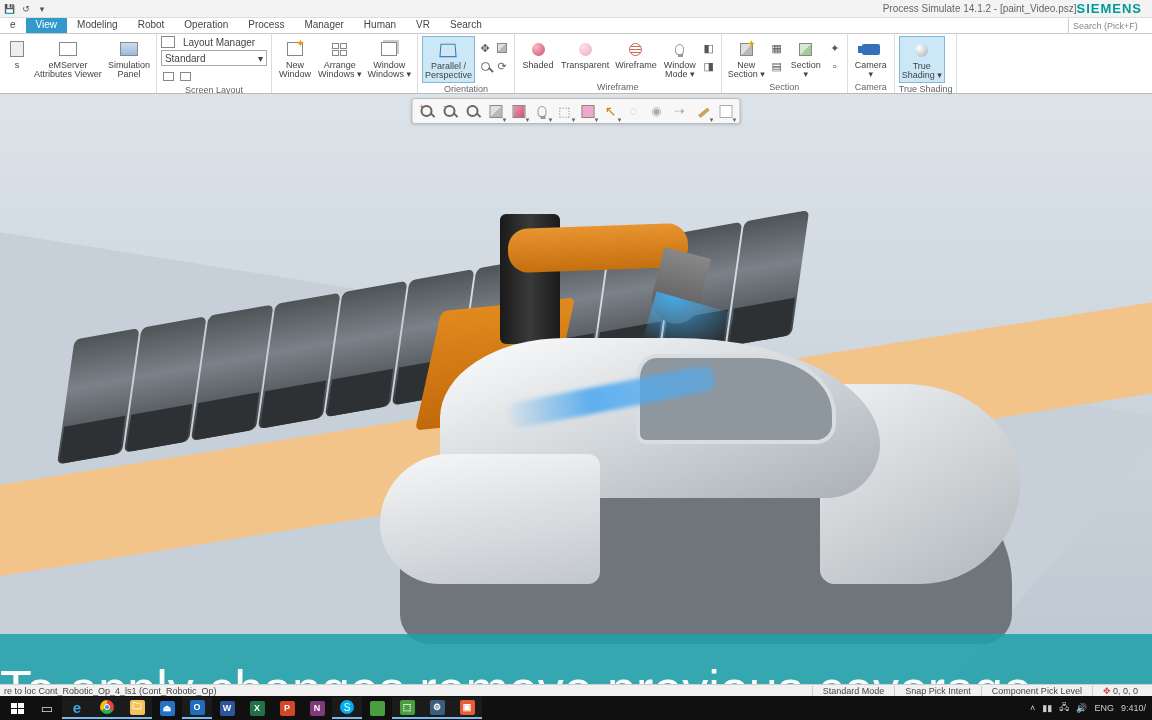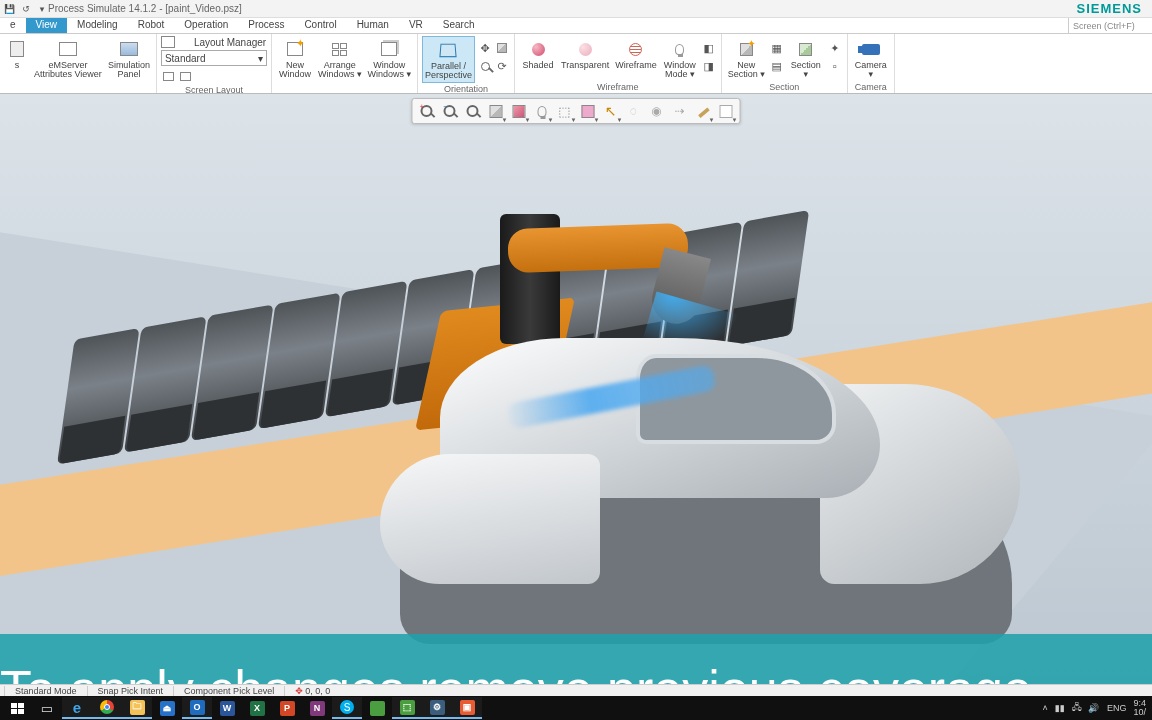--- a/index.html
+++ b/index.html
@@ -2,21 +2,21 @@
 <html><head>
 <meta charset="utf-8">
 <style>
 * { margin: 0; padding: 0; box-sizing: border-box; font-family: "Segoe UI", Tahoma, sans-serif; }
 body { width: 1152px; height: 720px; overflow: hidden; background: #fff; position: relative; }
 
 
 .title-bar { height: 18px; background: #f3f3f3; display: flex; align-items: center; font-size: 10px; color: #666; border-bottom: 1px solid #ddd; }
 .title-bar .qat { display:flex; gap:4px; padding-left:4px; }
 .title-bar .qat span { width:12px; height:12px; display:inline-flex; align-items:center; justify-content:center; font-size:9px; color:#555;}
-.title-bar .title { flex: 1; text-align: left; }
+.title-bar .title { flex: 1; text-align: right; }
 .siemens { font-weight: 800; color: #009999; font-size: 13px; letter-spacing: 1px; padding-right: 10px; }
 
 
 .menu-bar { height: 16px; background: #fff; display: flex; font-size: 10px; color: #444; border-bottom: 1px solid #ccc; }
 .tab { padding: 1px 10px; cursor: pointer; }
 .tab.active { background: #3399cc; color: #fff; }
 .search-box { margin-left: auto; width: 84px; border-left: 1px solid #ccc; padding: 0 4px; color: #888; font-size: 9px; display:flex; align-items:center; }
 
 
 .ribbon { height: 60px; background: #fff; border-bottom: 1px solid #bbb; display: flex; }
@@ -89,25 +89,25 @@
   <div class="siemens">SIEMENS</div>
 </div>
 
 <div class="menu-bar">
   <div class="tab">e</div>
   <div class="tab active">View</div>
   <div class="tab">Modeling</div>
   <div class="tab">Robot</div>
   <div class="tab">Operation</div>
   <div class="tab">Process</div>
-  <div class="tab">Control</div>
+  <div class="tab">Manager</div>
   <div class="tab">Human</div>
   <div class="tab">VR</div>
   <div class="tab">Search</div>
-  <div class="search-box">Screen (Ctrl+F)</div>
+  <div class="search-box">Search (Pick+F)</div>
 </div>
 
 <div class="ribbon">
 
   <div class="group">
     <div class="group-row">
       <div class="rbtn" style="min-width:16px">
         <div class="ico">
             <div style="width:14px;height:16px;border:1px solid #888;background:#eee"></div>
           </div>
@@ -126,21 +126,21 @@
           </div>
         <span>Simulation</span>
         <span>Panel</span>
       </div>
     </div>
     <div class="group-label"></div>
   </div>
 
   <div class="group">
     <div class="group-row" style="flex-direction:column;gap:2px;align-items:flex-start">
-      <div style="display:flex;align-items:center;gap:19px;font-size:10px;color:#444">
+      <div style="display:flex;align-items:center;gap:8px;font-size:10px;color:#444">
         <span style="width:14px;height:12px;border:1px solid #888;display:inline-block"></span>
         <span>Layout Manager</span>
       </div>
       <div class="std-combo">
         <span>Standard</span>
         <span>▾</span>
       </div>
       <div class="small-row">
         <span class="small-ico">
             <span style="width:11px;height:9px;border:1px solid #888;display:inline-block"></span>
@@ -287,20 +287,32 @@
               <span style="position:absolute;left:-4px;top:2px;width:4px;height:7px;background:#3471b8"></span>
             </div>
           </div>
         <span>Camera</span>
         <span>▾</span>
       </div>
     </div>
     <div class="group-label">Camera</div>
   </div>
 
+  <div class="group">
+    <div class="group-row">
+      <div class="rbtn active">
+        <div class="ico">
+            <div class="sphere" style="background:radial-gradient(circle at 30% 30%,#fff,#a6adb3)"></div>
+          </div>
+        <span>True</span>
+        <span>Shading ▾</span>
+      </div>
+    </div>
+    <div class="group-label">True Shading</div>
+  </div>
 </div>
 
 <div class="viewport">
   <div class="floor"></div>
   <div class="conveyor"></div>
   <div class="rail">
     <div class="rail-seg" style="left:0"></div>
       <div class="rail-seg" style="left:68px"></div>
     <div class="rail-seg" style="left:136px"></div>
       <div class="rail-seg" style="left:204px"></div>
@@ -380,20 +392,21 @@
         <span class="dd">▼</span>
       </div>
   </div>
 
   <div class="caption">
     <span>To apply changes remove previous coverage</span>
   </div>
 </div>
 
 <div class="app-status">
+  <div class="left">re to loc Cont_Robotic_Op_4_ls1 (Cont_Robotic_Op)</div>
   <div class="cell">Standard Mode</div>
   <div class="cell">Snap Pick Intent</div>
   <div class="cell">Component Pick Level</div>
   <div class="cell"><span style="color:#d33">✥</span> <span>0, 0, 0</span></div>
 </div>
 
 <div class="taskbar">
   <div class="tb-btn">
       <span style="display:grid;grid-template-columns:6px 6px;gap:1px">
         <span style="width:6px;height:5px;background:#fff"></span>
@@ -447,18 +460,18 @@
   <div class="tb-btn running">
       <span class="tb-sq" style="background:#e85c33">▣</span>
     </div>
 
   <div class="tray">
     <span>˄</span>
     <span>▮▮</span>
     <span>🖧</span>
     <span>🔊</span>
     <span>ENG</span>
-    <span style="display:flex;flex-direction:column;line-height:1;text-align:right">
+    <span style="display:flex;flex-direction:row;line-height:1;text-align:right">
       <span>9:4</span>
       <span>10/</span>
     </span>
   </div>
 </div>
 
 </body></html>

